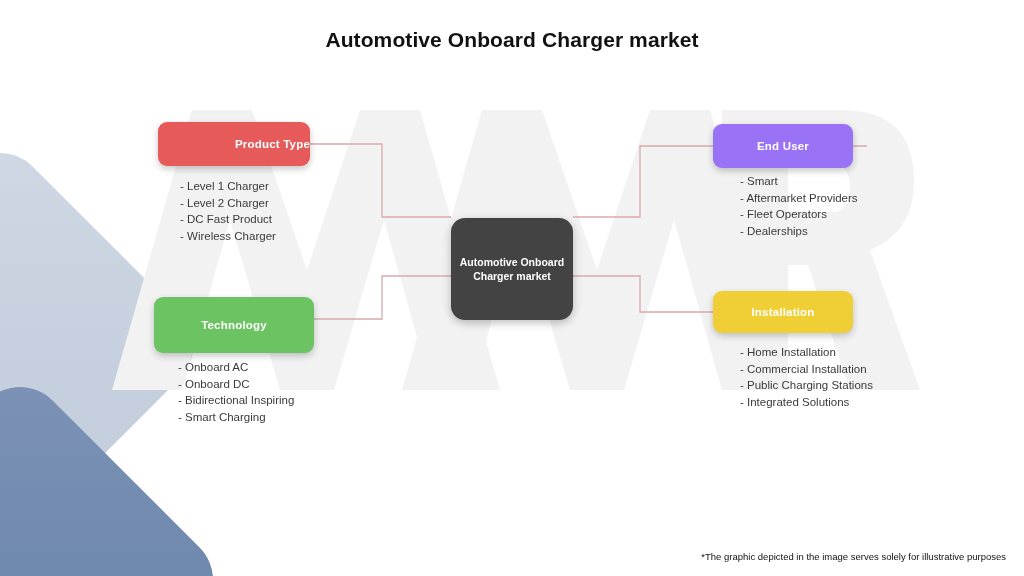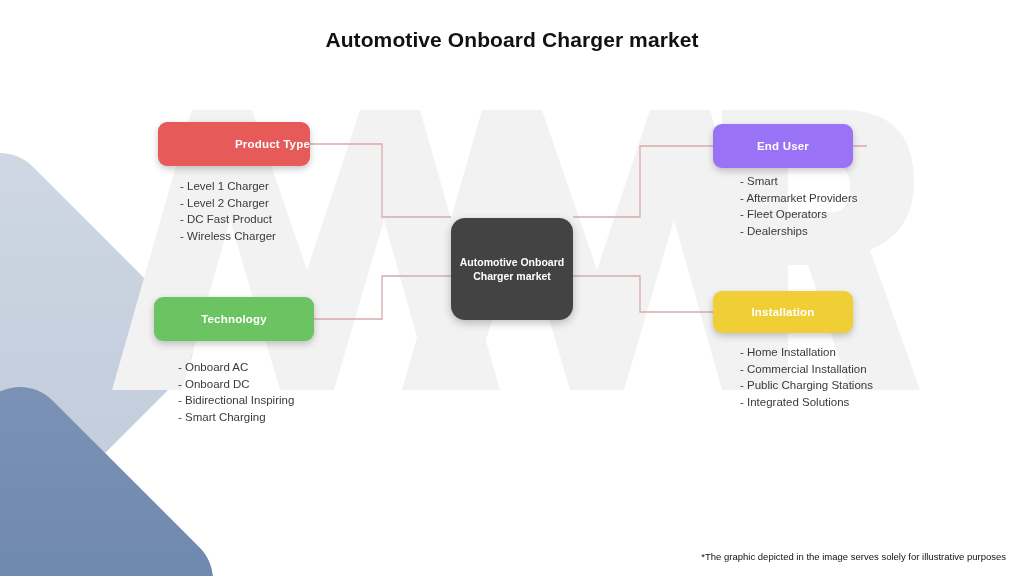--- a/index.html
+++ b/index.html
@@ -72,21 +72,21 @@
   .node {
     position:absolute;
     display:flex; align-items:center; justify-content:center;
     border-radius:9px;
     color:#ffffff;
     font-size:11.5px; font-weight:bold;
     letter-spacing:.2px;
     box-shadow:0 3px 7px rgba(0,0,0,.22);
   }
   #node-product    { left:158px; top:122px; width:152px; height:44px; background:#e65a5a;justify-content:flex-end; }
-  #node-technology { left:154px; top:297px; width:160px; height:44px; background:#6cc362; }
+  #node-technology { left:154px; top:297px; width:160px; height:56px; background:#6cc362; }
   #node-enduser    { left:713px; top:124px; width:140px; height:44px; background:#9a72f5; }
   #node-install    { left:713px; top:291px; width:140px; height:42px; background:#efcf35; }
 
   #node-center {
     position:absolute;
     left:451px; top:218px; width:122px; height:102px;
     background:#434343;
     border-radius:14px;
     display:flex; align-items:center; justify-content:center;
     text-align:center;

